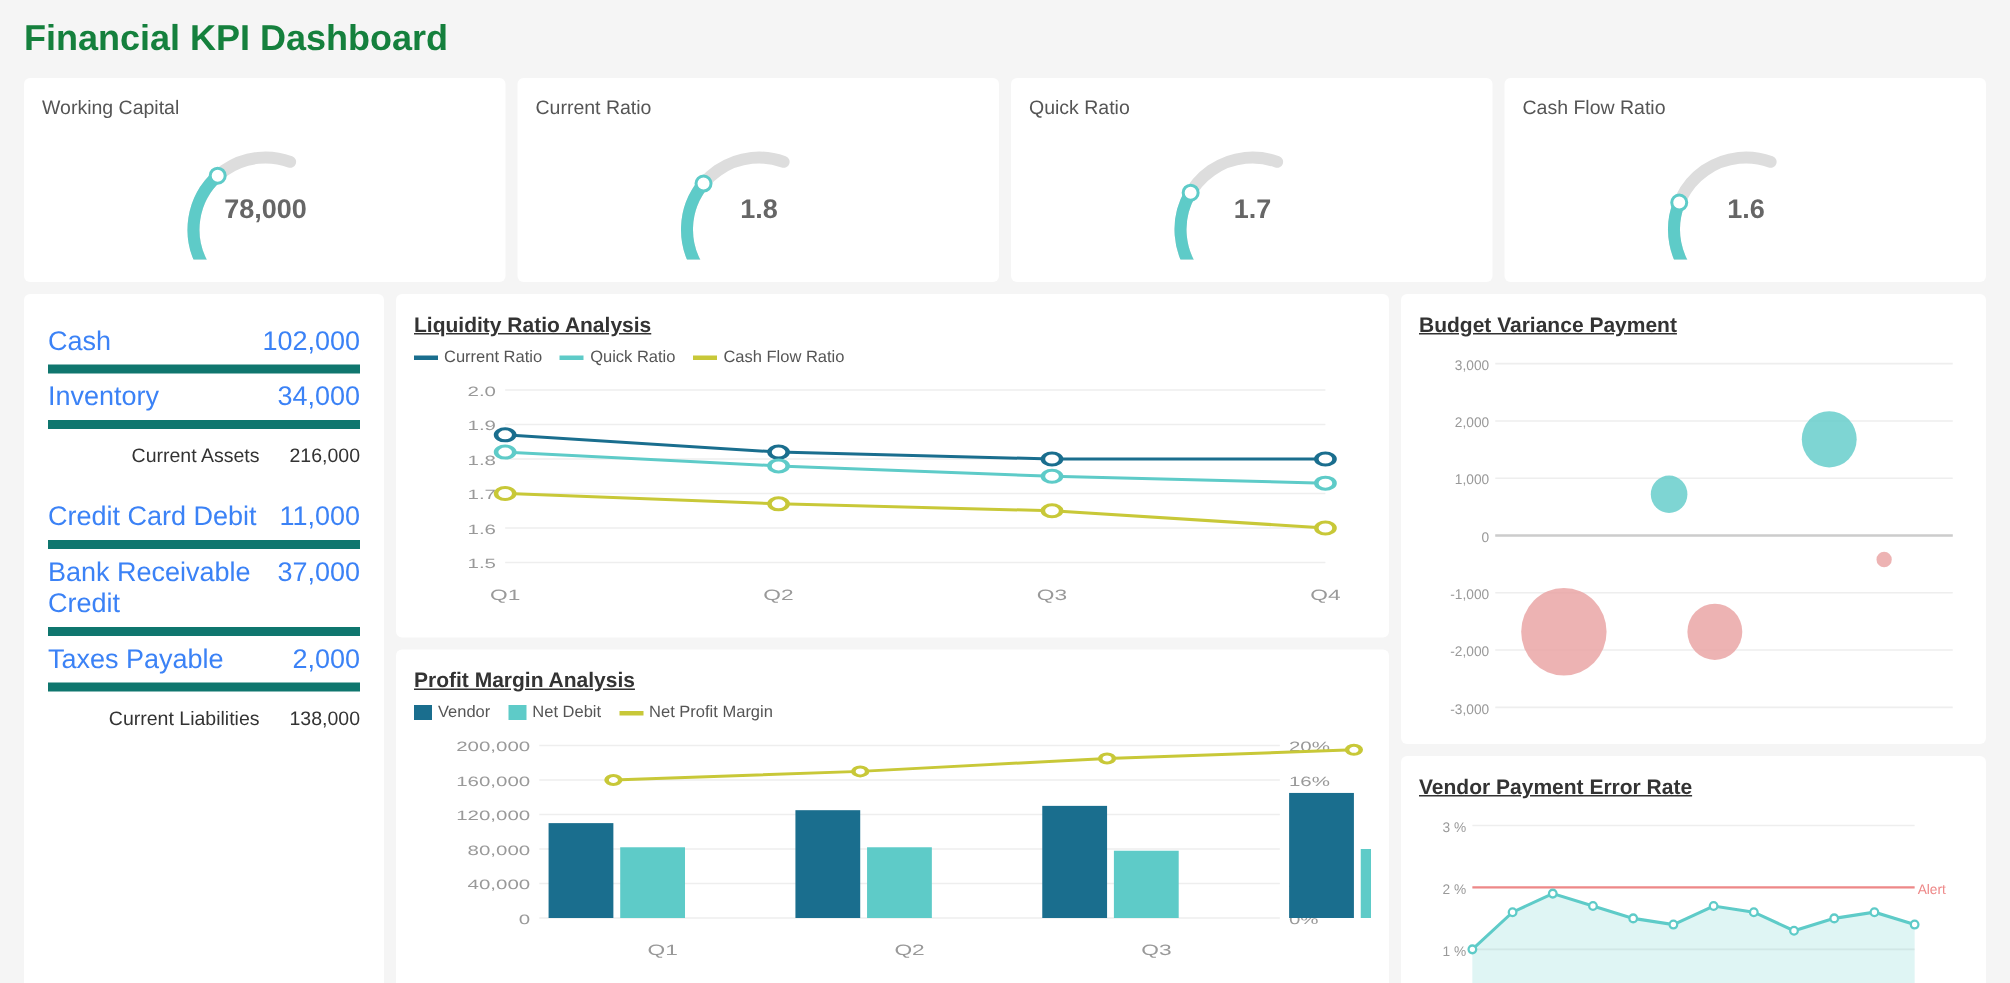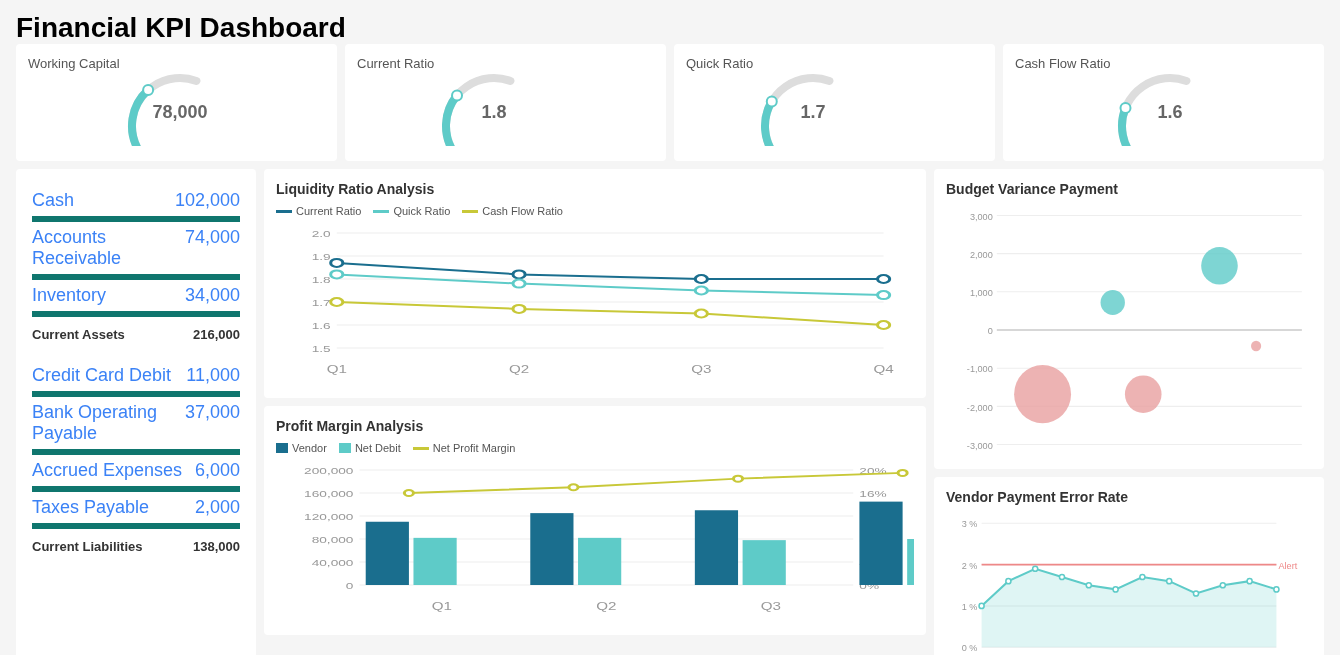--- a/index.html
+++ b/index.html
@@ -1,35 +1,35 @@
 <!DOCTYPE html>
 <html><head>
   <meta charset="utf-8">
   <style>
     * { box-sizing: border-box; margin: 0; padding: 0; }
     body { font-family: Arial, sans-serif; background: #f5f5f5; font-size: 13px; color: #333; }
     
     .dashboard { padding: 12px 16px; }
-    .dashboard-title { font-size: 28px; font-weight: bold; margin-bottom: 0; color: #000000; }
+    .dashboard-title { font-size: 24px; font-weight: bold; margin-bottom: 12px; color: #15803d; }
     
     .top-row { display: flex; gap: 8px; margin-bottom: 8px; }
-    .kpi-card { background: #fff; border-radius: 4px; padding: 12px; flex: 1; display: flex; align-items: center; }
+    .kpi-card { background: #fff; border-radius: 4px; padding: 12px; flex: 1; display: flex; flex-direction: column; align-items: center; }
     .kpi-title { font-size: 13px; color: #555; align-self: flex-start; margin-bottom: 4px; }
     
     .main-row { display: flex; gap: 8px; }
     .left-panel { background: #fff; border-radius: 4px; padding: 16px; width: 240px; min-width: 240px; }
     .center-panel { flex: 1; display: flex; flex-direction: column; gap: 8px; }
     .right-panel { width: 390px; display: flex; flex-direction: column; gap: 8px; }
     
     .chart-card { background: #fff; border-radius: 4px; padding: 12px; }
-    .chart-title { font-size: 14px; font-weight: bold; margin-bottom: 8px; color: #333; }
+    .chart-title { font-size: 14px; font-weight: bold; margin-bottom: 8px; color: #333; text-decoration: underline; }
     
     .balance-item { display: flex; justify-content: space-between; padding: 5px 0; border-bottom: 6px solid #0f766e; font-size: 18px; color: #3b82f6; }
     .balance-item:last-of-type { border-bottom: none; }
-    .balance-total { display: flex; justify-content: space-between; padding: 6px 0; font-weight: bold; font-size: 13px; margin-top: 4px; }
+    .balance-total { display: flex; justify-content: flex-end; padding: 6px 0; font-weight: normal; font-size: 13px; margin-top: 4px; gap: 20px; }
     .section-gap { margin-top: 12px; }
     
     
     .legend { display: flex; gap: 12px; font-size: 11px; color: #555; margin-bottom: 6px; flex-wrap: wrap; }
     .legend-item { display: flex; align-items: center; gap: 4px; }
     .legend-dot { width: 8px; height: 8px; border-radius: 50%; }
     .legend-line { width: 16px; height: 3px; }
     
     
     .budget-chart { position: relative; overflow: hidden; }
@@ -83,43 +83,35 @@
   </div>
     </div>
 
   <div class="main-row">
     <div class="left-panel">
         <div class="balance-item">
           <span>Cash</span>
           <span>102,000</span>
         </div>
         <div class="balance-item">
-          <span>Accounts Receivable</span>
-          <span>74,000</span>
-        </div>
-        <div class="balance-item">
           <span>Inventory</span>
           <span>34,000</span>
         </div>
         <div class="balance-total">
           <span>Current Assets</span>
           <span>216,000</span>
         </div>
         <div class="section-gap"></div>
         <div class="balance-item">
           <span>Credit Card Debit</span>
           <span>11,000</span>
         </div>
         <div class="balance-item">
-          <span>Bank Operating Payable</span>
+          <span>Bank Receivable Credit</span>
           <span>37,000</span>
-        </div>
-        <div class="balance-item">
-          <span>Accrued Expenses</span>
-          <span>6,000</span>
         </div>
         <div class="balance-item">
           <span>Taxes Payable</span>
           <span>2,000</span>
         </div>
         <div class="balance-total">
           <span>Current Liabilities</span>
           <span>138,000</span>
         </div>
       </div>

